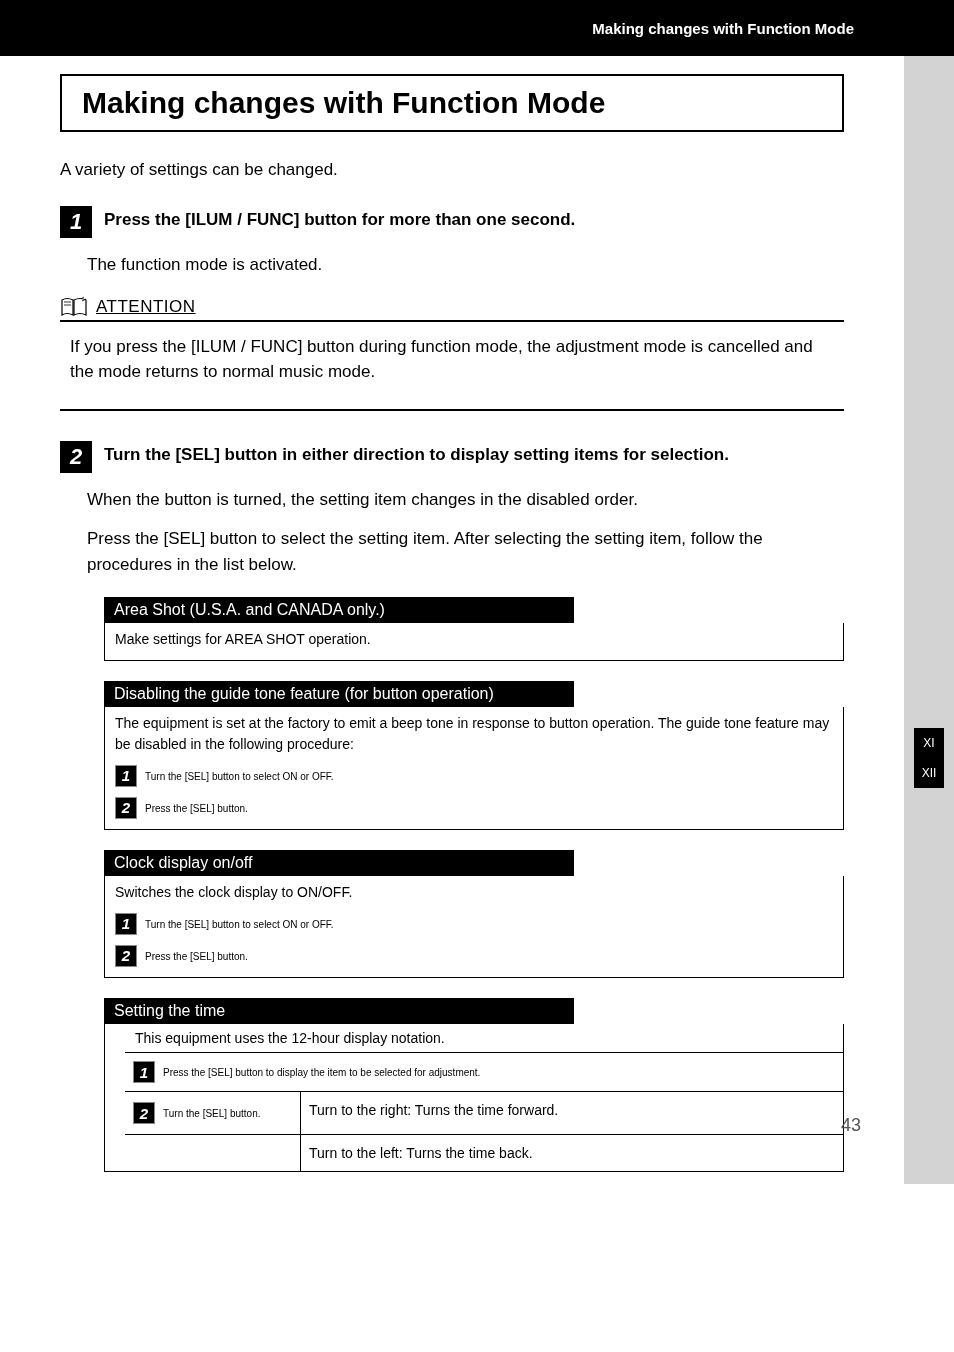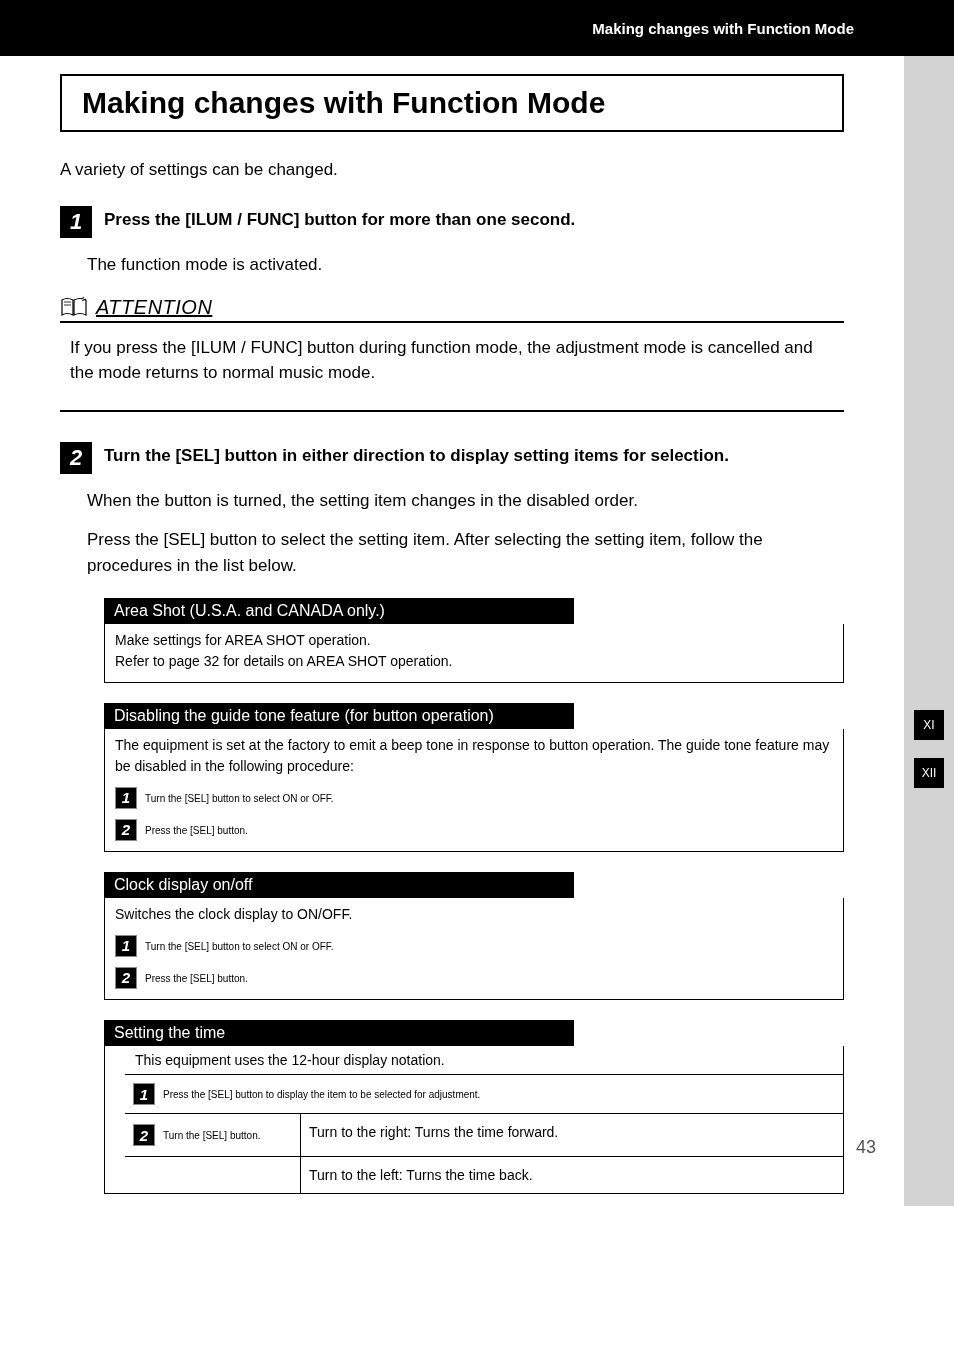--- a/index.html
+++ b/index.html
@@ -86,24 +86,23 @@
     }
     .attention-row {
       display: flex;
       align-items: center;
       gap: 8px;
       border-bottom: 2px solid #000;
       margin-top: 18px;
       padding-bottom: 2px;
     }
     .attention-label {
-      font-size: 20px;
+      font-size: 17px;
       text-decoration: underline;
       letter-spacing: 0.5px;
-      font-style: italic;
     }
     .attention-body {
       font-size: 17px;
       margin-top: 12px;
       padding: 0 10px;
       line-height: 1.5;
     }
     .attention-divider {
       border-bottom: 2px solid #000;
       margin-top: 24px;
@@ -185,37 +184,37 @@
       border-top: none;
       font-size: 14px;
       padding-left: 20px;
     }
     .setting-time-intro {
       padding: 6px 10px;
     }
     .page-number {
       position: absolute;
       bottom: 48px;
-      right: 78px;
+      right: 93px;
       font-size: 18px;
       color: #555;
     }
     .tab {
       position: absolute;
       right: 10px;
       background: #000;
       color: #fff;
       width: 30px;
       height: 30px;
       display: flex;
       align-items: center;
       justify-content: center;
       font-size: 12px;
     }
-    .tab1 { top: 710px; }
+    .tab1 { top: 728px; }
     .tab2 { top: 758px; }
     .book-icon {
       width: 28px;
       height: 22px;
     }
   </style>
 </head>
 <body>
 
 <div class="right-gray-column"></div>
@@ -254,21 +253,20 @@
     <div class="step-badge">2</div>
     <div class="step-title">Turn the [SEL] button in either direction to display setting items for selection.</div>
   </div>
   <p class="step-body">When the button is turned, the setting item changes in the disabled order.</p>
   <p class="step-body" style="margin-top:0">Press the [SEL] button to select the setting item.  After selecting the setting item, follow the procedures in the list below.</p>
 
   <div class="section-box">
     <div class="section-header">Area Shot (U.S.A. and CANADA only.)</div>
     <div class="section-body">
       <div>Make settings for AREA SHOT operation.</div>
-      <div>Refer to page 32 for details on AREA SHOT operation.</div>
     </div>
   </div>
 
   <div class="section-box">
     <div class="section-header">Disabling the guide tone feature (for button operation)</div>
     <div class="section-body">
       <div>The equipment is set at the factory to emit a beep tone in response to button operation. The guide tone feature may be disabled in the following procedure:</div>
       <div class="mini-step">
         <div class="mini-badge">1</div>
         <span class="mini-step-text">Turn the [SEL] button to select ON or OFF.</span>

